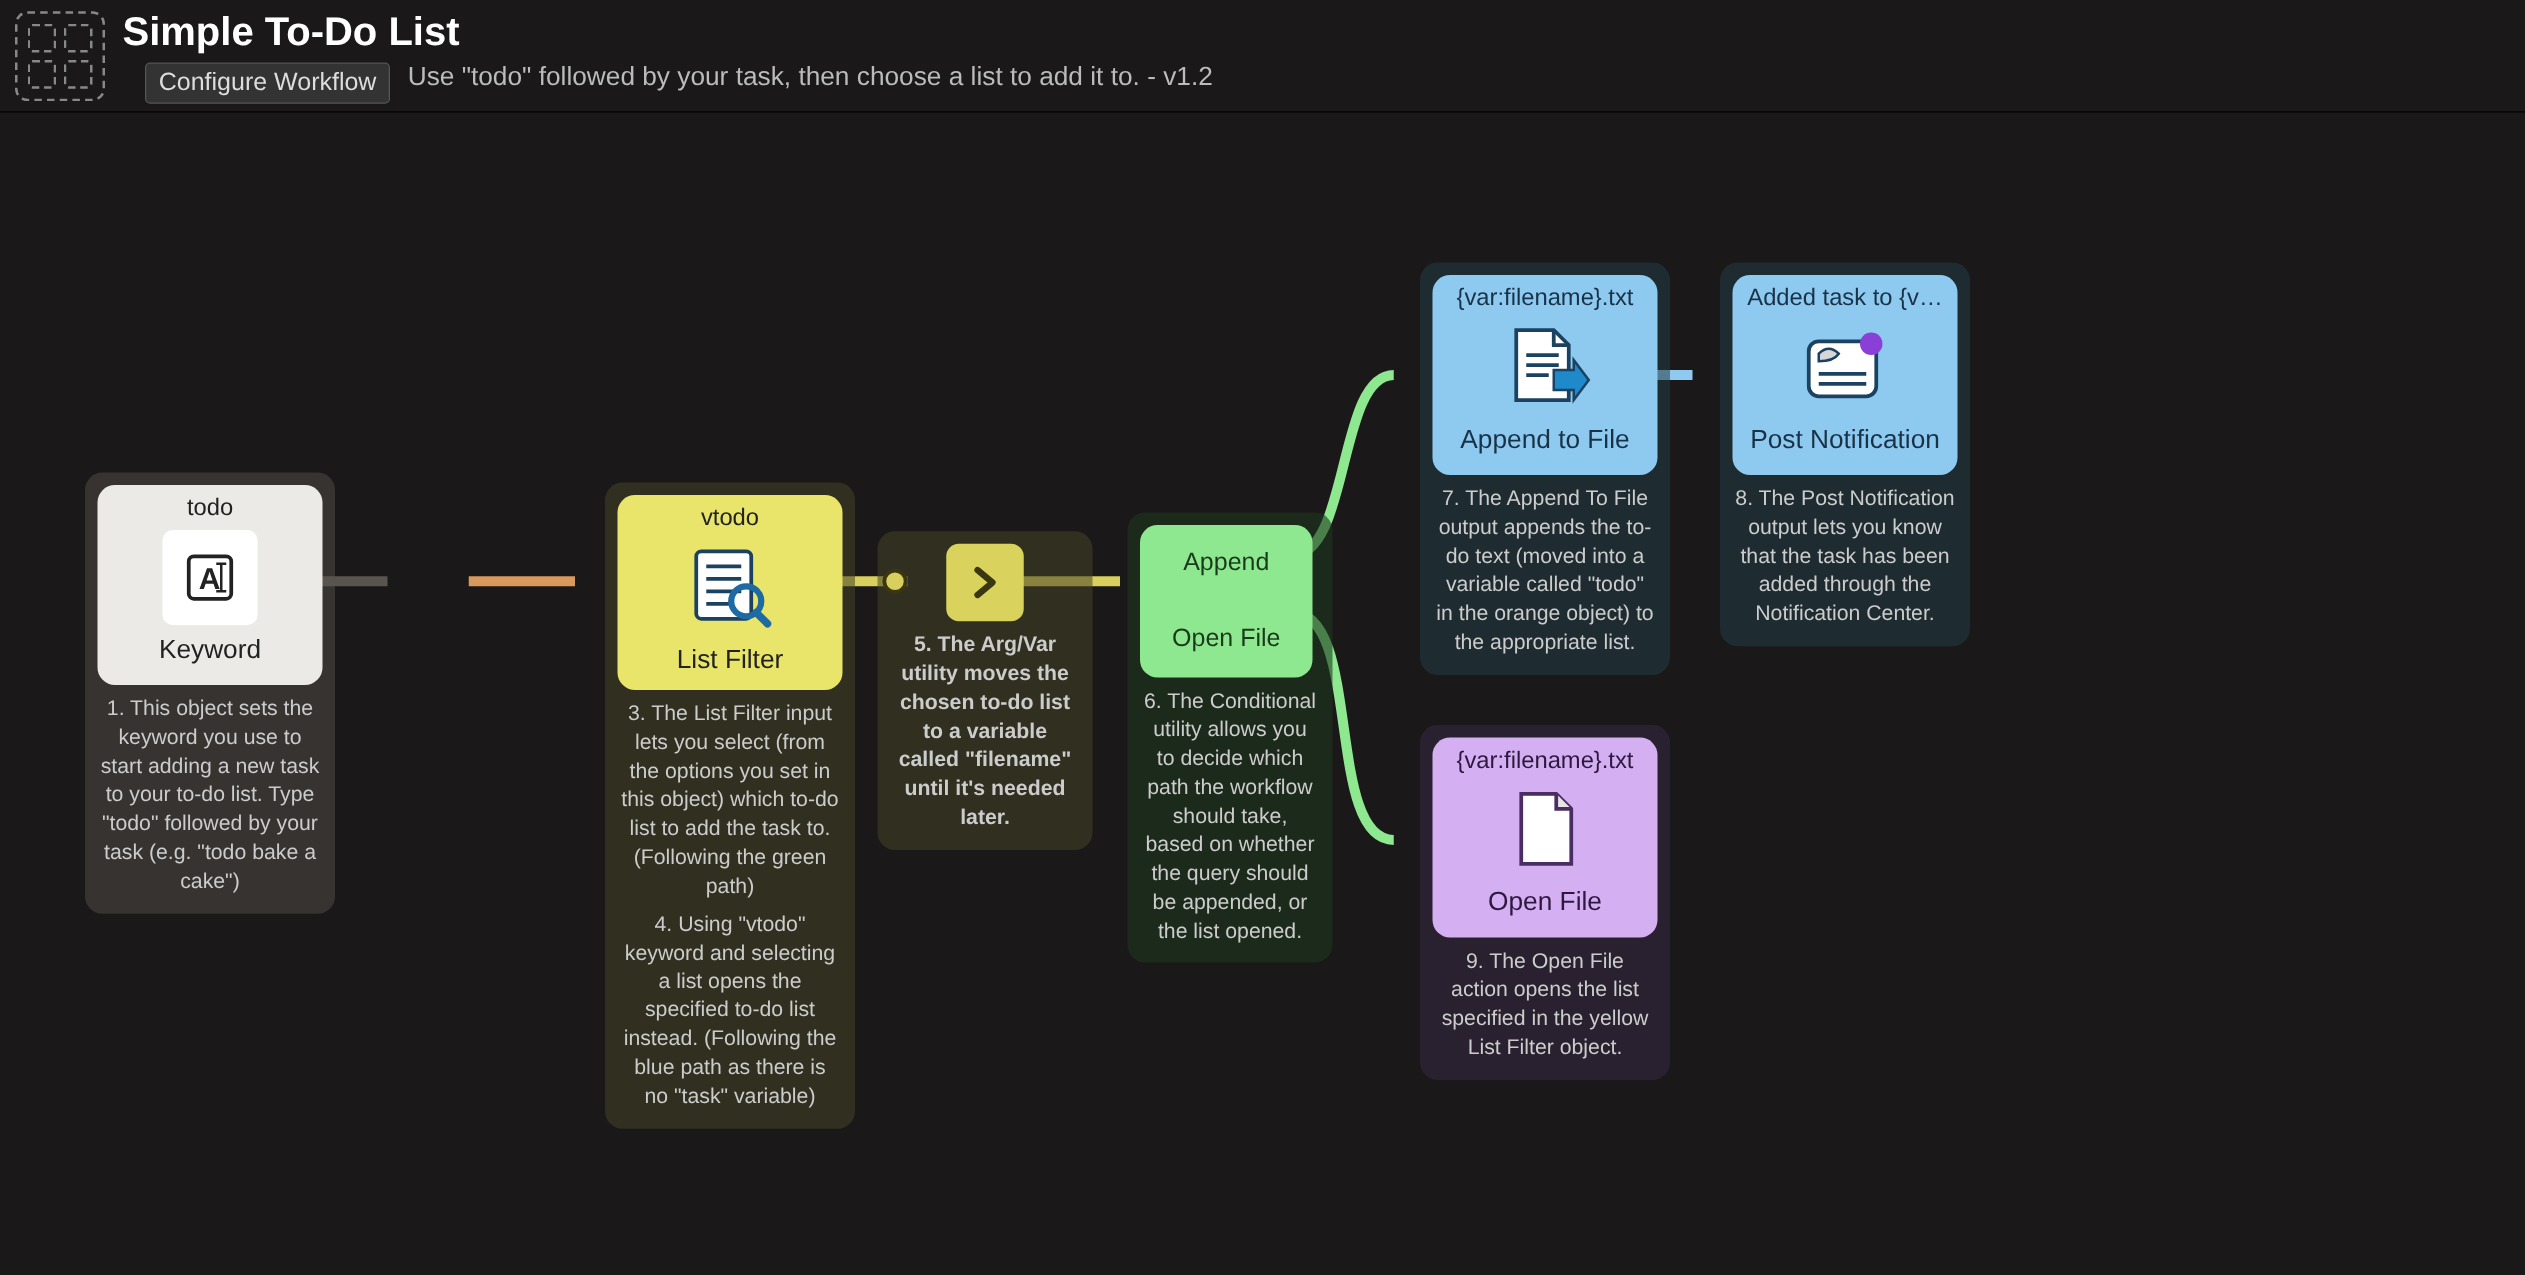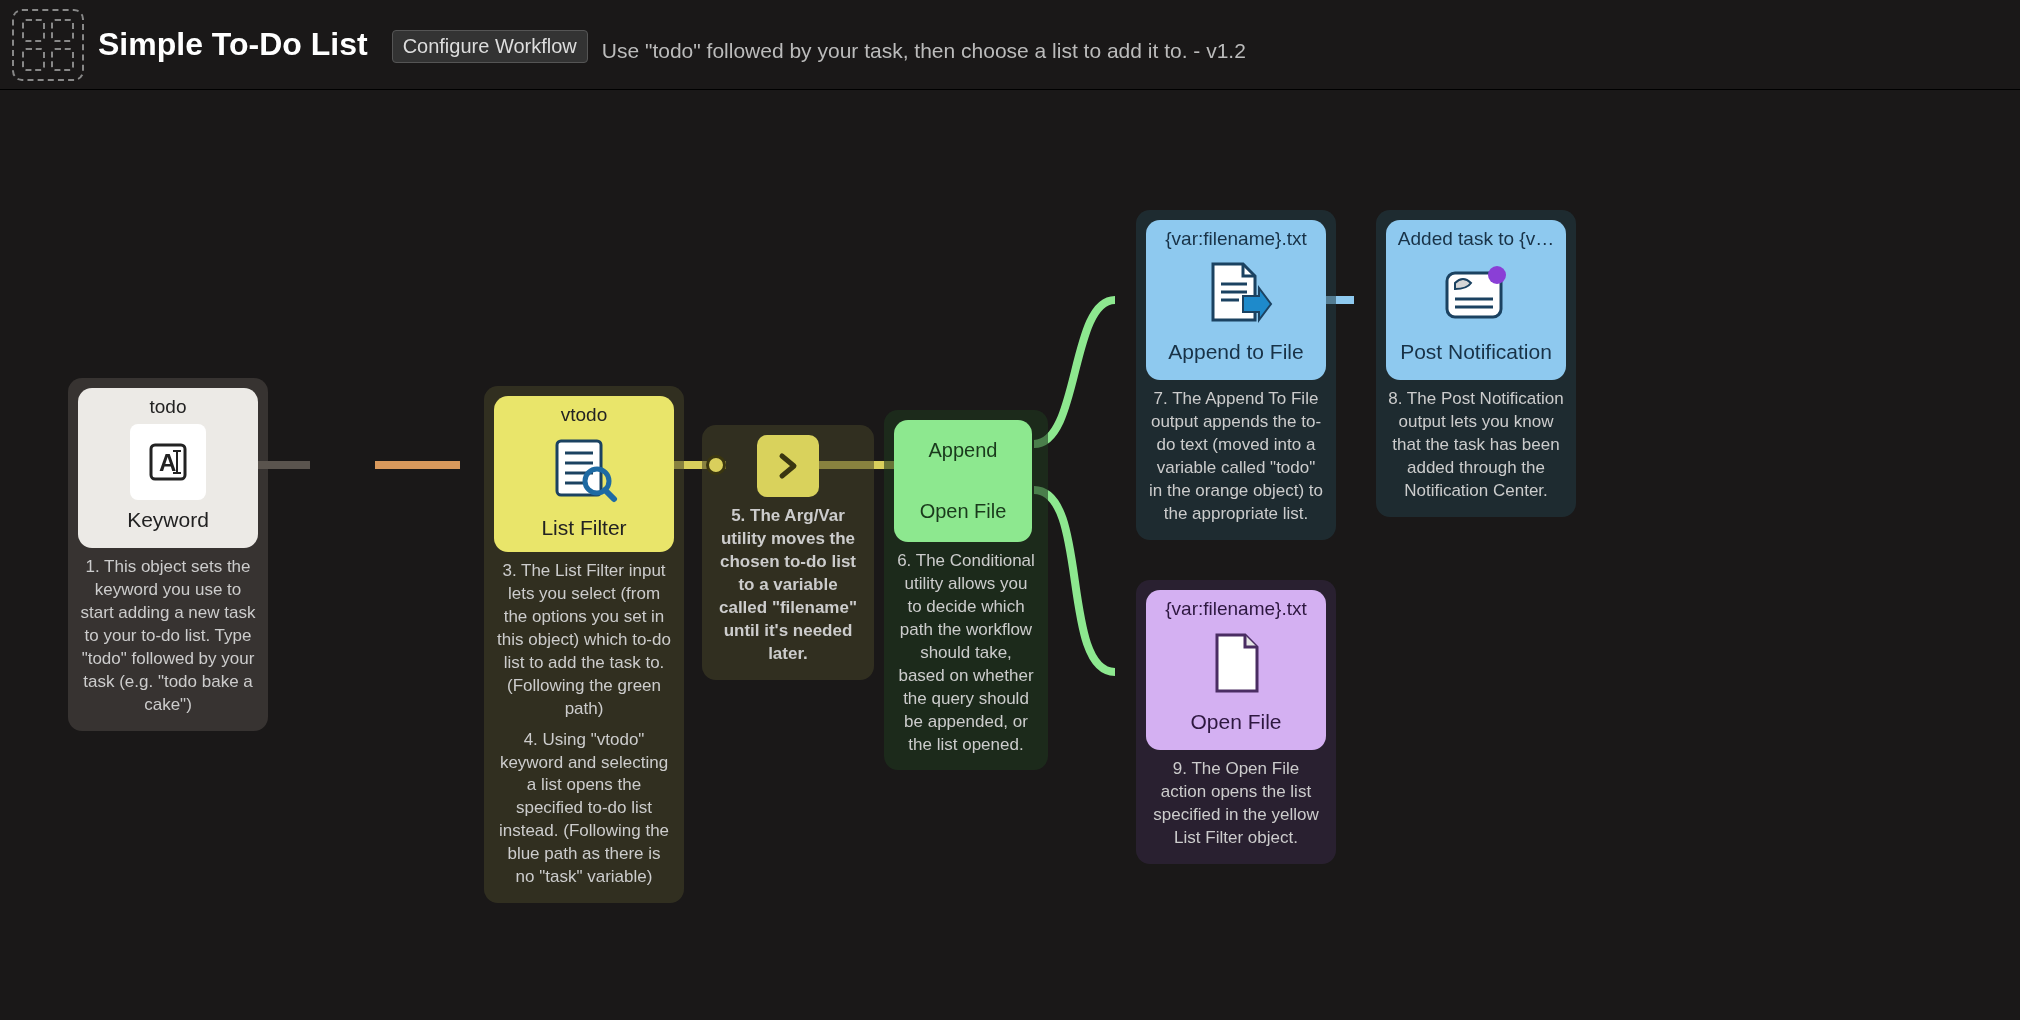--- a/index.html
+++ b/index.html
@@ -29,23 +29,23 @@
     display: grid;
     grid-template-columns: 1fr 1fr;
     grid-template-rows: 1fr 1fr;
     gap: 6px;
     padding: 8px;
   }
   .header-icon .s {
     border: 2px dashed #888;
     border-radius: 4px;
   }
-  .header-titles { display:flex; flex-direction:row; gap:6px; }
+  .header-titles { display:flex; flex-direction:column; gap:6px; }
   .header-title { font-size: 32px; font-weight: 600; color: #fff; }
-  .header-row2 { display:flex; align-items:flex-end; gap:14px;padding-left:18px; }
+  .header-row2 { display:flex; align-items:flex-start; gap:14px;padding-left:18px; }
   .config-btn {
     background:#333; color:#ddd; border:1px solid #555;
     border-radius:4px; padding:4px 10px; font-size:20px;
   }
   .header-desc { color:#bbb; font-size:21px; }
 
   
   .canvas {
     position: relative;
     width: 100%;
@@ -186,21 +186,21 @@
   <div class="group grp-olive" style="left:670px; top:335px; width:172px;font-weight:bold;">
     <div class="port" style="left:4px; top:30px; background:#d9cf5c; border:3px solid #3a3610; width:20px; height:20px;"></div>
     <div class="util yellow2">
       <svg width="34" height="34" viewBox="0 0 34 34">
         <path d="M 11 7 L 23 17 L 11 27" stroke="#3a3610" stroke-width="5" fill="none" stroke-linecap="round" stroke-linejoin="round"></path>
       </svg>
     </div>
     <div class="desc">5. The Arg/Var utility moves the chosen to-do list to a variable called "filename" until it's needed later.</div>
   </div>
 
-  <div class="group grp-darkgreen" style="left:852px; top:320px; width:164px;">
+  <div class="group grp-darkgreen" style="left:870px; top:320px; width:164px;">
     <div class="cond-box green">
       <div>Append</div>
       <div>Open File</div>
     </div>
     <div class="desc">6. The Conditional utility allows you to decide which path the workflow should take, based on whether the query should be appended, or the list opened.</div>
   </div>
 
   <div class="group grp-teal" style="left:1104px; top:120px; width:200px;">
     <div class="node blue" style="height:160px;">
       <div class="node-title">{var:filename}.txt</div>

